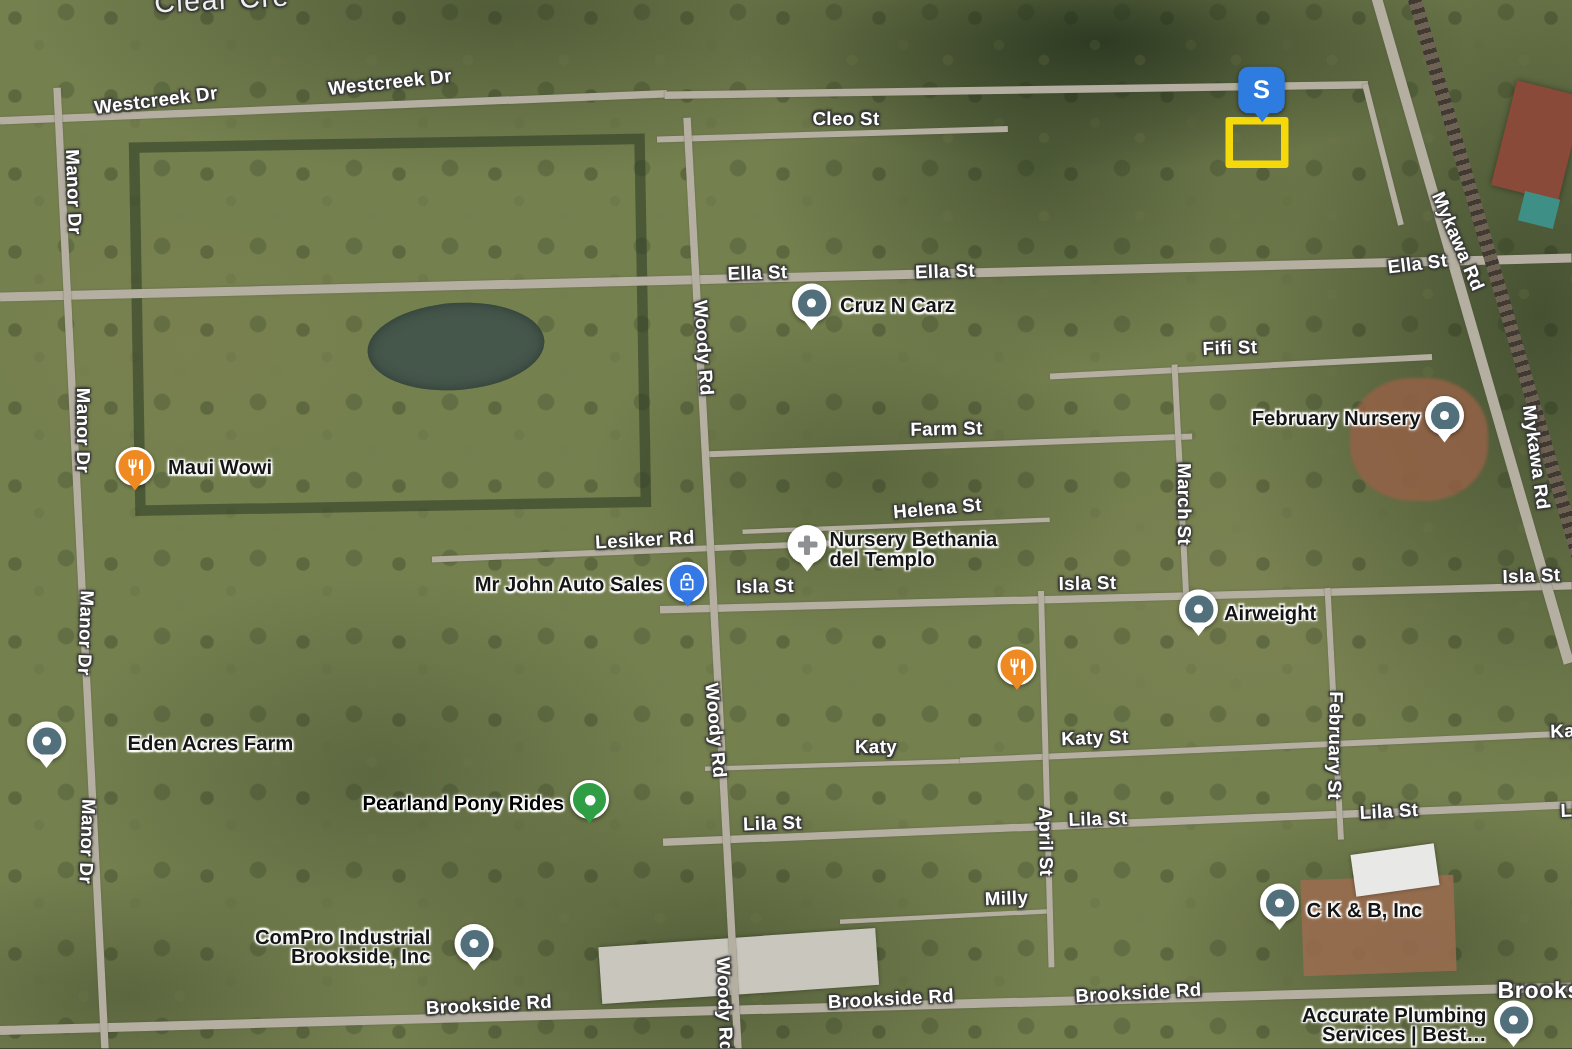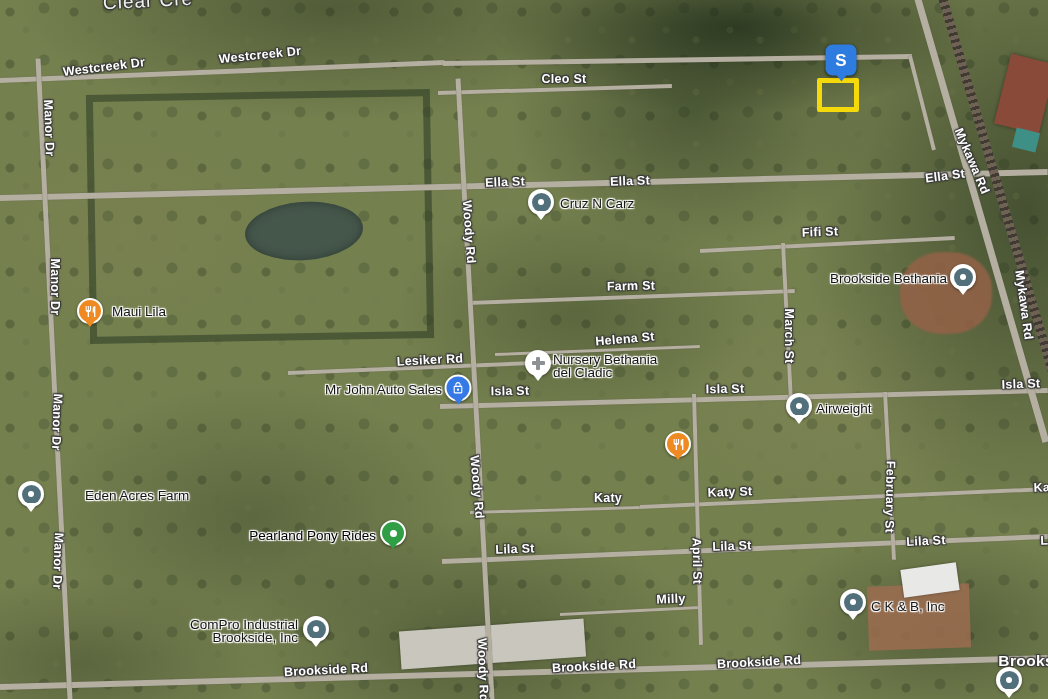--- a/index.html
+++ b/index.html
@@ -31,21 +31,21 @@
   .road{position:absolute;background:#b4afa0;box-shadow:0 0 1px rgba(70,70,60,.6);}
   .road.rail{background:repeating-linear-gradient(90deg,#403a32 0 3px,#6e6254 3px 7px);box-shadow:none;}
   
   .slabel{position:absolute;white-space:nowrap;color:#fff;font-size:12.5px;font-weight:700;
     letter-spacing:.25px;
     text-shadow:1px 1px 1px rgba(55,55,55,.95),-1px -1px 1px rgba(55,55,55,.95),
       1px -1px 1px rgba(55,55,55,.95),-1px 1px 1px rgba(55,55,55,.95),0 0 3px rgba(55,55,55,.85);}
   .slabel.water{font-size:19px;font-weight:400;letter-spacing:1px;color:#eef1ee;}
   .slabel.locality{font-size:15.5px;letter-spacing:.4px;}
   
-  .poi-label{position:absolute;white-space:nowrap;color:#151515;font-size:13.5px;font-weight:400;
+  .poi-label{position:absolute;white-space:nowrap;color:#151515;font-size:13.5px;font-weight:700;
     line-height:13px;
     text-shadow:1px 1px 1px #fff,-1px -1px 1px #fff,1px -1px 1px #fff,-1px 1px 1px #fff,0 0 3px #fff;}
   
   .pin{position:absolute;width:26px;height:26px;border-radius:50%;transform:translate(-50%,-50%);
     display:flex;align-items:center;justify-content:center;box-sizing:border-box;
     box-shadow:0 1px 3px rgba(0,0,0,.45);}
   .pin::after{content:"";position:absolute;top:100%;margin-top:-4px;left:50%;transform:translateX(-50%);
     width:0;height:0;border:7px solid transparent;border-bottom:none;border-top:9px solid currentColor;}
   .pin-generic{background:#fff;color:#fff;}
   .disc{width:19px;height:19px;border-radius:50%;background:#51707c;display:flex;align-items:center;justify-content:center;}
@@ -129,64 +129,64 @@
       <div class="slabel" style="left: 430px; top: 360px; transform: translate(-50%, -50%) rotate(-3deg);">Lesiker Rd</div>
       <div class="slabel" style="left: 510px; top: 391px; transform: translate(-50%, -50%) rotate(-1deg);">Isla St</div>
       <div class="slabel" style="left: 725px; top: 389px; transform: translate(-50%, -50%) rotate(-1deg);">Isla St</div>
       <div class="slabel" style="left: 1021px; top: 384px; transform: translate(-50%, -50%) rotate(-2deg);">Isla St</div>
       <div class="slabel" style="left: 469px; top: 232px; transform: translate(-50%, -50%) rotate(86deg);">Woody Rd</div>
       <div class="slabel" style="left: 477px; top: 487px; transform: translate(-50%, -50%) rotate(85deg);">Woody Rd</div>
       <div class="slabel" style="left: 483px; top: 670px; transform: translate(-50%, -50%) rotate(88deg);">Woody Rd</div>
       <div class="slabel" style="left: 789px; top: 336px; transform: translate(-50%, -50%) rotate(90deg);">March St</div>
       <div class="slabel" style="left: 890px; top: 497px; transform: translate(-50%, -50%) rotate(91deg);">February St</div>
       <div class="slabel" style="left: 697px; top: 561px; transform: translate(-50%, -50%) rotate(89deg);">April St</div>
-      <div class="slabel" style="left: 608px; top: 498px; transform: translate(-50%, -50%) rotate(0deg);">Katy</div>
+      <div class="slabel" style="left: 584px; top: 498px; transform: translate(-50%, -50%) rotate(0deg);">Katy</div>
       <div class="slabel" style="left: 730px; top: 492px; transform: translate(-50%, -50%) rotate(-2deg);">Katy St</div>
       <div class="slabel" style="left: 1056px; top: 487px; transform: translate(-50%, -50%) rotate(-2deg);">Katy St</div>
       <div class="slabel" style="left: 515px; top: 549px; transform: translate(-50%, -50%) rotate(-2deg);">Lila St</div>
       <div class="slabel" style="left: 732px; top: 546px; transform: translate(-50%, -50%) rotate(-2deg);">Lila St</div>
       <div class="slabel" style="left: 926px; top: 541px; transform: translate(-50%, -50%) rotate(-3deg);">Lila St</div>
       <div class="slabel" style="left: 1060px; top: 540px; transform: translate(-50%, -50%) rotate(-2deg);">Lila St</div>
       <div class="slabel" style="left: 671px; top: 599px; transform: translate(-50%, -50%) rotate(-2deg);">Milly</div>
       <div class="slabel" style="left: 326px; top: 670px; transform: translate(-50%, -50%) rotate(-3deg);">Brookside Rd</div>
       <div class="slabel" style="left: 594px; top: 666px; transform: translate(-50%, -50%) rotate(-3deg);">Brookside Rd</div>
       <div class="slabel" style="left: 759px; top: 662px; transform: translate(-50%, -50%) rotate(-3deg);">Brookside Rd</div>
       <div class="slabel locality" style="left: 1038px; top: 661px; transform: translate(-50%, -50%) rotate(0deg);">Brookside</div>
     </div>
   <div class="zl" id="poi-layer">
       <div class="pin pin-restaurant" style="left: 90px; top: 311px;">
         <svg viewBox="0 0 24 24" width="13" height="13" fill="#fff">
           <path d="M11 9H9V2H7v7H5V2H3v7c0 2.12 1.66 3.84 3.75 3.97V22h2.5v-9.03C11.34 12.84 13 11.12 13 9V2h-2v7zm5-3v8h2.5v8H21V2c-2.76 0-5 2.24-5 4z"></path>
         </svg>
       </div>
       <div class="poi-label" style="left: 112px; top: 305px; text-align: left;">
-        <div>Maui Lila</div>
+        <div>Maui Wowi</div>
       </div>
       <div class="pin pin-generic" style="left: 541px; top: 202px;">
         <span class="disc">
           <span class="gdot"></span>
         </span>
       </div>
       <div class="poi-label" style="left: 560px; top: 197px; text-align: left;">
         <div>Cruz N Carz</div>
       </div>
       <div class="pin pin-generic" style="left: 963px; top: 277px;">
         <span class="disc">
           <span class="gdot"></span>
         </span>
       </div>
       <div class="poi-label" style="left: 947px; top: 272px; text-align: right; transform: translateX(-100%);">
-        <div>Brookside Bethania</div>
+        <div>February Nursery</div>
       </div>
       <div class="pin pin-church" style="left: 538px; top: 363px;">
         <span class="cross"></span>
       </div>
       <div class="poi-label" style="left: 553px; top: 353px; text-align: left;">
         <div>Nursery Bethania</div>
-        <div>del Cladic</div>
+        <div>del Templo</div>
       </div>
       <div class="pin pin-auto" style="left: 458px; top: 388px;">
         <svg viewBox="0 0 24 24" width="13" height="13" fill="#fff">
           <path d="M18 8h-1V6c0-2.76-2.24-5-5-5S7 3.24 7 6v2H6c-1.1 0-2 .9-2 2v10c0 1.1.9 2 2 2h12c1.1 0 2-.9 2-2V10c0-1.1-.9-2-2-2zM9 6c0-1.66 1.34-3 3-3s3 1.34 3 3v2H9V6zm9 14H6V10h12v10zm-6-3c1.1 0 2-.9 2-2s-.9-2-2-2-2 .9-2 2 .9 2 2 2z"></path>
         </svg>
       </div>
       <div class="poi-label" style="left: 442px; top: 383px; text-align: right; transform: translateX(-100%);">
         <div>Mr John Auto Sales</div>
       </div>
       <div class="pin pin-generic" style="left: 799px; top: 406px;">
@@ -214,35 +214,39 @@
         <span class="gdot"></span>
       </div>
       <div class="poi-label" style="left: 376px; top: 529px; text-align: right; transform: translateX(-100%); color: #000000;">
         <div>Pearland Pony Rides</div>
       </div>
       <div class="pin pin-generic" style="left: 316px; top: 629px;">
         <span class="disc">
           <span class="gdot"></span>
         </span>
       </div>
-      <div class="poi-label" style="left: 298px; top: 618px; text-align: right; transform: translateX(-100%);">
+      <div class="poi-label" style="left: 287px; top: 618px; text-align: right; transform: translateX(-100%);">
         <div>ComPro Industrial</div>
         <div>Brookside, Inc</div>
       </div>
       <div class="pin pin-generic" style="left: 853px; top: 602px;">
         <span class="disc">
           <span class="gdot"></span>
         </span>
       </div>
       <div class="poi-label" style="left: 871px; top: 600px; text-align: left;">
         <div>C K &amp; B, Inc</div>
       </div>
       <div class="pin pin-generic" style="left: 1009px; top: 680px;">
         <span class="disc">
           <span class="gdot"></span>
         </span>
+      </div>
+      <div class="poi-label" style="left: 991px; top: 670px; text-align: right; transform: translateX(-100%);">
+        <div>Accurate Plumbing</div>
+        <div>Services | Best…</div>
       </div>
     </div>
 
   <div class="smarker" style="left: 841px; top: 60px;">
     <span>S</span>
   </div>
 </div>
 
 </body></html>

